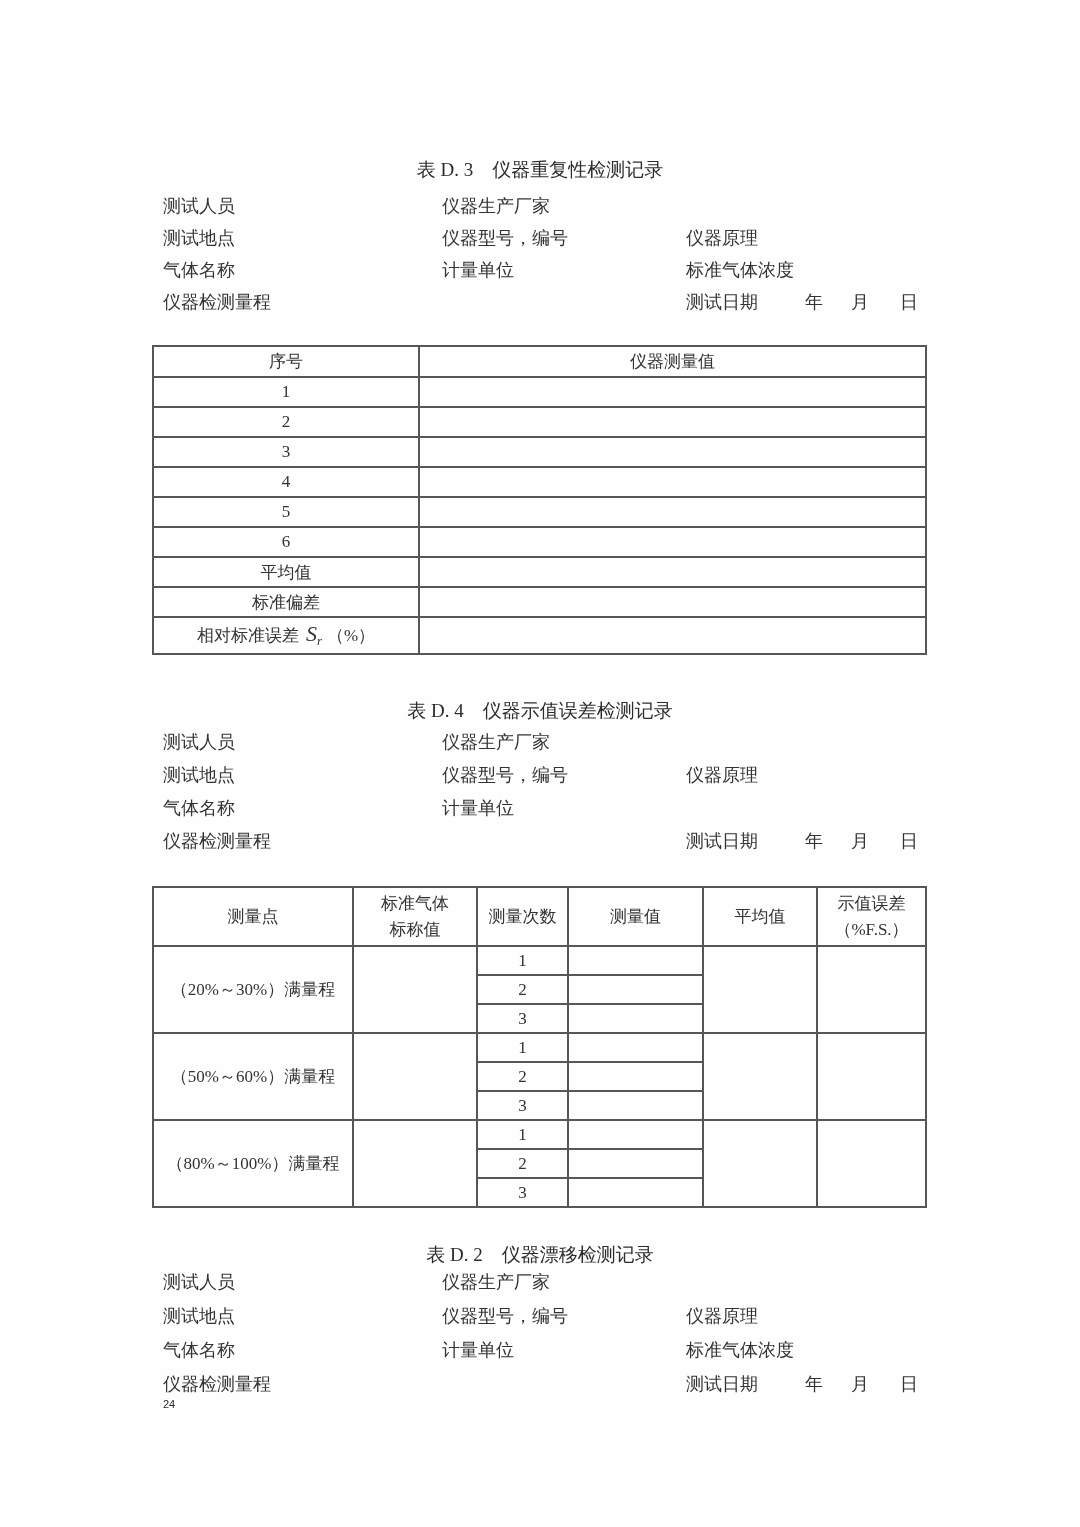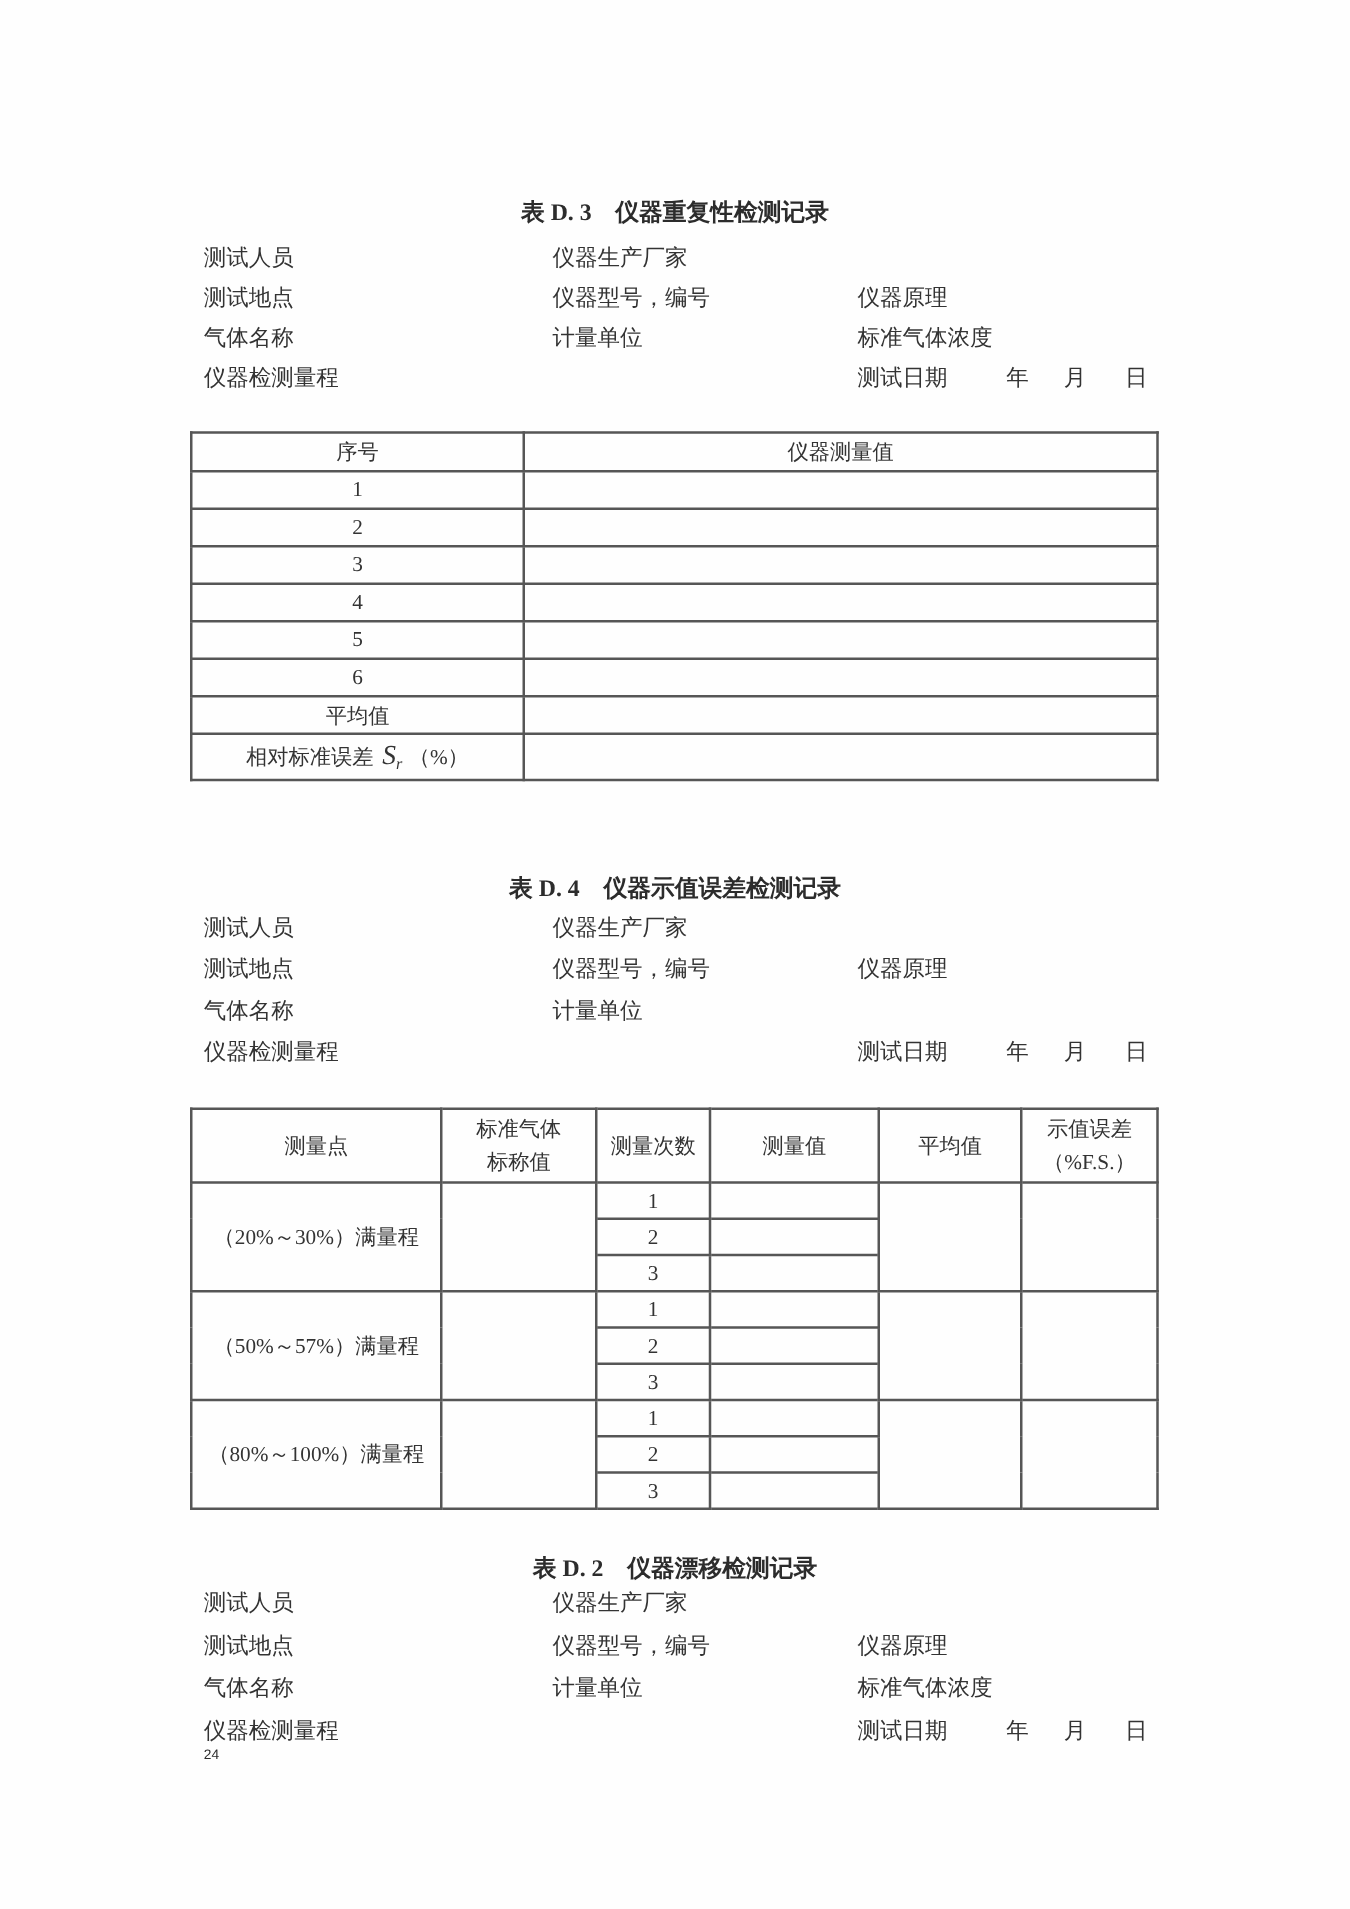--- a/index.html
+++ b/index.html
@@ -9,21 +9,21 @@
     position:relative;
     font-family:"Liberation Serif","DejaVu Serif",serif;
     color:#333333;
     overflow:hidden;
   }
   .page{position:absolute;inset:0;background:#fefefe;}
 
   
   .sec-title{
     position:absolute;left:0;width:1080px;
-    text-align:center;font-weight:bold;font-size:19px;
+    text-align:center;font-weight:normal;font-size:19px;
     white-space:pre;color:#2c2c2c;
   }
 
   
   .info{position:absolute;left:163px;width:810px;font-family:Liberation Serif, serif;}
   .irow{position:relative;}
   .ib32 .irow{height:32px;}
   .ib33 .irow{height:33px;}
   .ib34 .irow{height:34px;}
   .irow span{
@@ -126,20 +126,24 @@
     <tr class="dr">
       <td>5</td>
       <td></td>
     </tr>
     <tr class="dr">
       <td>6</td>
       <td></td>
     </tr>
     <tr class="dr">
       <td>平均值</td>
+      <td></td>
+    </tr>
+    <tr class="dr">
+      <td>标准偏差</td>
       <td></td>
     </tr>
     <tr class="sr">
       <td>
         <span>相对标准误差</span><span class="sym">S</span><sub>r</sub><span class="sfx">（%）</span>
       </td>
       <td></td>
     </tr>
   </tbody>
     </table>
@@ -213,21 +217,21 @@
     <tr class="dr4">
       <td>2</td>
       <td></td>
     </tr>
     <tr class="dr4">
       <td>3</td>
       <td></td>
     </tr>
 
     <tr class="dr4">
-      <td rowspan="3">（50%～57%）满量程</td>
+      <td rowspan="3">（50%～60%）满量程</td>
       <td rowspan="3"></td>
       <td>1</td>
       <td></td>
       <td rowspan="3"></td>
       <td rowspan="3"></td>
     </tr>
     <tr class="dr4">
       <td>2</td>
       <td></td>
     </tr>

